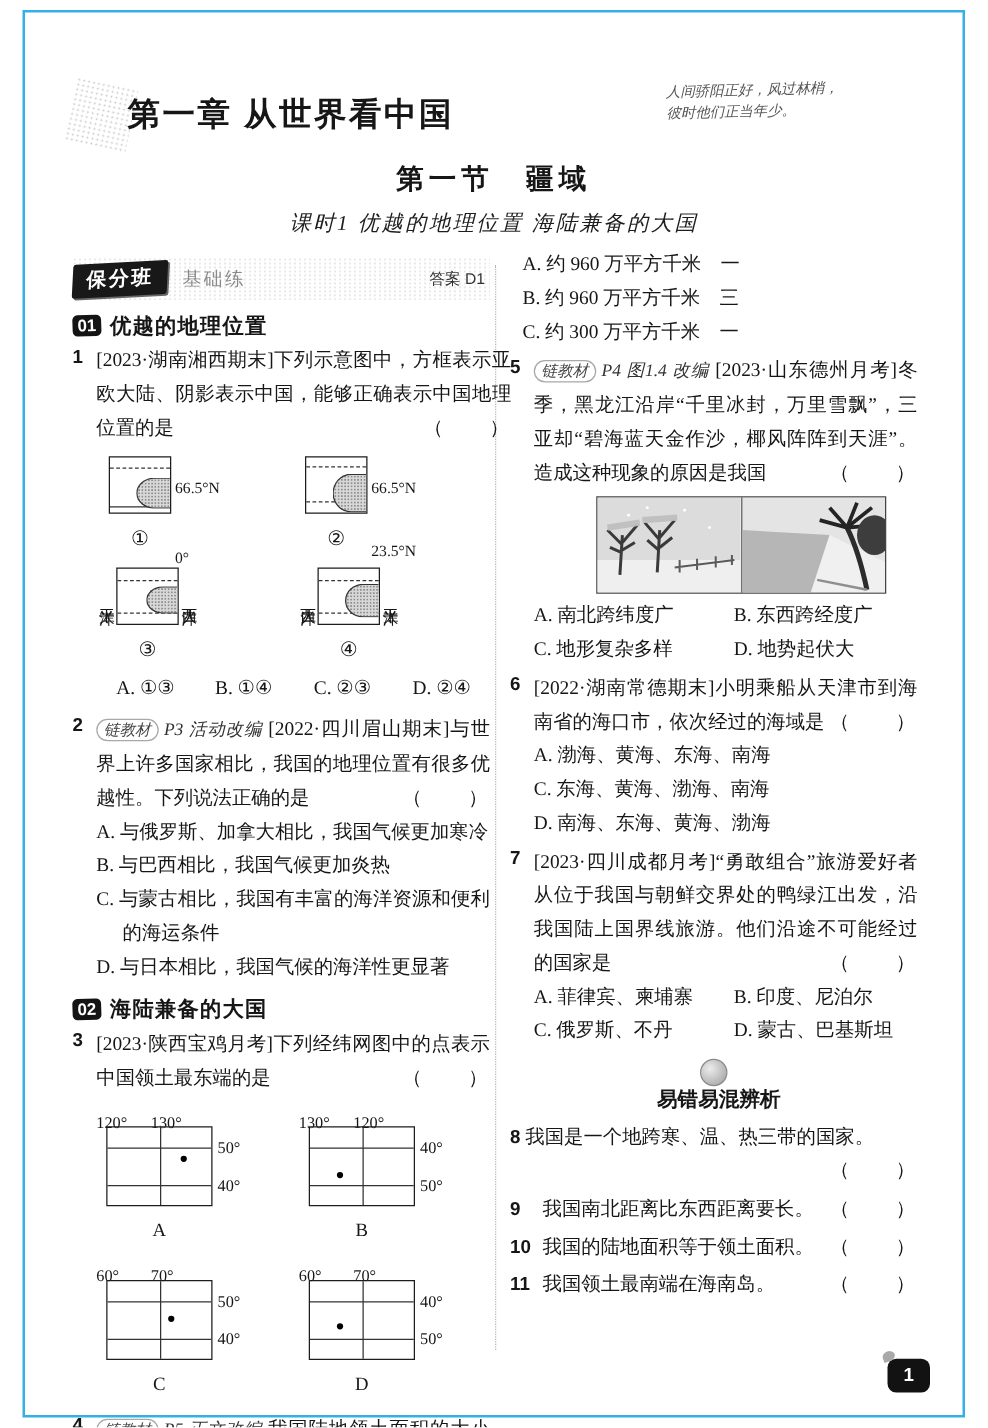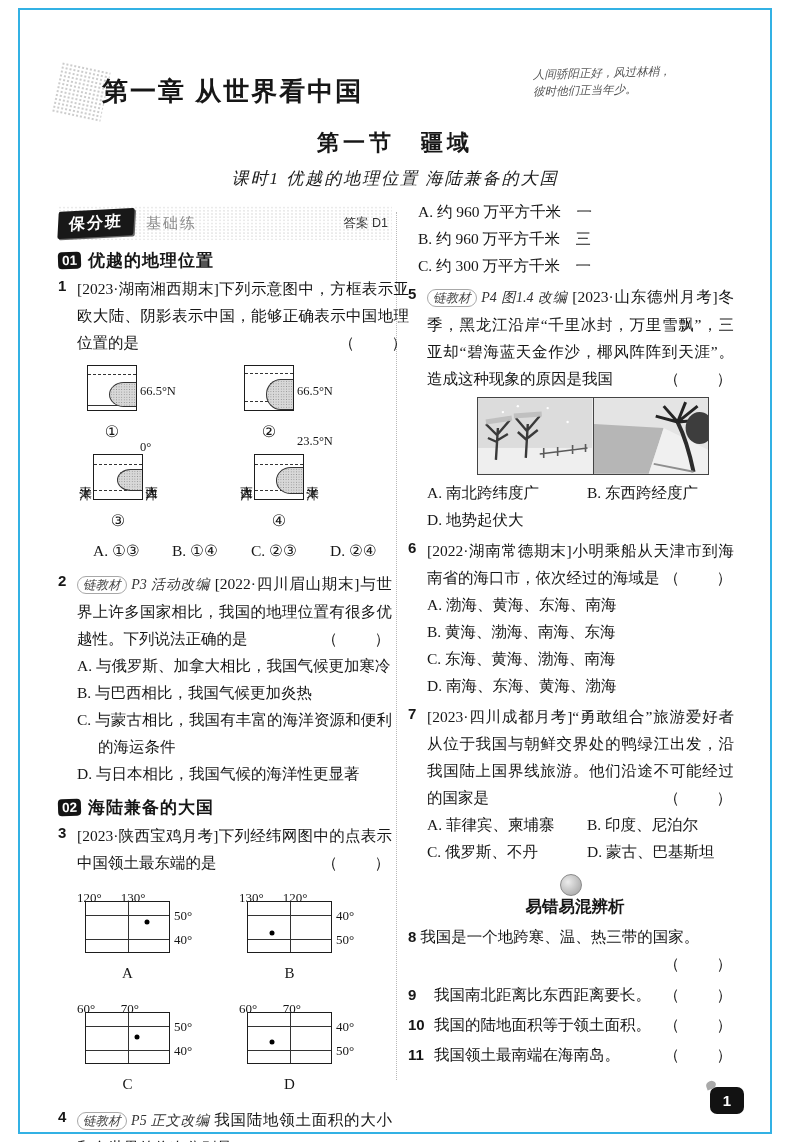--- a/index.html
+++ b/index.html
@@ -56,21 +56,21 @@
   .mcap{width:50px;text-align:center;font-size:16px;margin-top:7px;}
   .ogroup{display:flex;align-items:flex-start;}
   .vocean{writing-mode:vertical-rl;font-size:12.5px;letter-spacing:1px;width:16px;height:46px;
         display:flex;align-items:center;justify-content:center;}
 
   .grow{display:flex;margin-top:8px;}
   .gwrap{width:85px;}
   .topline{position:relative;height:17px;font-size:13px;}
   .topline .t0{position:absolute;left:-8px;}
   .topline .t1{position:absolute;left:42%;}
-  .lgrid{position:relative;width:85px;height:52px;border:1.6px solid #1d1d1d;box-sizing:border-box;}
+  .lgrid{position:relative;width:85px;height:64px;border:1.6px solid #1d1d1d;box-sizing:border-box;}
   .vline{position:absolute;left:50%;top:0;bottom:0;border-left:1.5px solid #333;}
   .hl{position:absolute;left:0;width:100%;border-top:1.5px solid #333;}
   .rlab{position:absolute;left:88px;font-size:13px;transform:translateY(-50%);white-space:nowrap;}
   .gdot{position:absolute;width:5px;height:5px;background:#000;border-radius:50%;transform:translate(-50%,-50%);}
   .gcap{width:85px;text-align:center;font-size:15px;margin-top:7px;}
 
   .photos{display:flex;margin:5px 0 4px 50px;border:1px solid #444;width:230px;height:76px;}
   .ph{width:115px;height:76px;display:block;}
   .ph-l{border-right:1px solid #444;}
 
@@ -337,34 +337,34 @@
             <path d="M100,74 C96,55 92,40 84,24" stroke="#2c2c2c" stroke-width="4" fill="none"></path>
             <path d="M84,24 L62,18 M84,24 L70,8 M84,24 L92,4 M84,24 L104,8 M84,24 L108,22" stroke="#242424" stroke-width="3" fill="none"></path>
             <ellipse cx="106" cy="30" rx="14" ry="16" fill="#3d3d3d"></ellipse>
             <path d="M60,66 L100,74" stroke="#8e8e8e" stroke-width="2" fill="none"></path>
           </svg>
         </div>
 
         <div class="grid2">
           <span>A. 南北跨纬度广</span>
           <span>B. 东西跨经度广</span>
+          <span>C. 地形复杂多样</span>
           <span>D. 地势起伏大</span>
         </div>
       </div>
     </div>
 
     <div class="q" style="margin-top:4px;">
       <span class="qnum">6</span>
       <div class="qbody">
         <div class="stem">
           <span class="src">[2022·湖南常德期末]</span><span>小明乘船从天津市到海南省的海口市，依次经过的海域是</span>
           <span class="bracket">（　　）</span>
         </div>
         <div class="opt">A. 渤海、黄海、东海、南海</div>
-        <div class="opt">B. 黄海、渤海、南海、东海</div>
         <div class="opt">C. 东海、黄海、渤海、南海</div>
         <div class="opt">D. 南海、东海、黄海、渤海</div>
       </div>
     </div>
 
     <div class="q" style="margin-top:4px;">
       <span class="qnum">7</span>
       <div class="qbody">
         <div class="stem">
           <span class="src">[2023·四川成都月考]</span><span>“勇敢组合”旅游爱好者从位于我国与朝鲜交界处的鸭绿江出发，沿我国陆上国界线旅游。他们沿途不可能经过的国家是</span>

